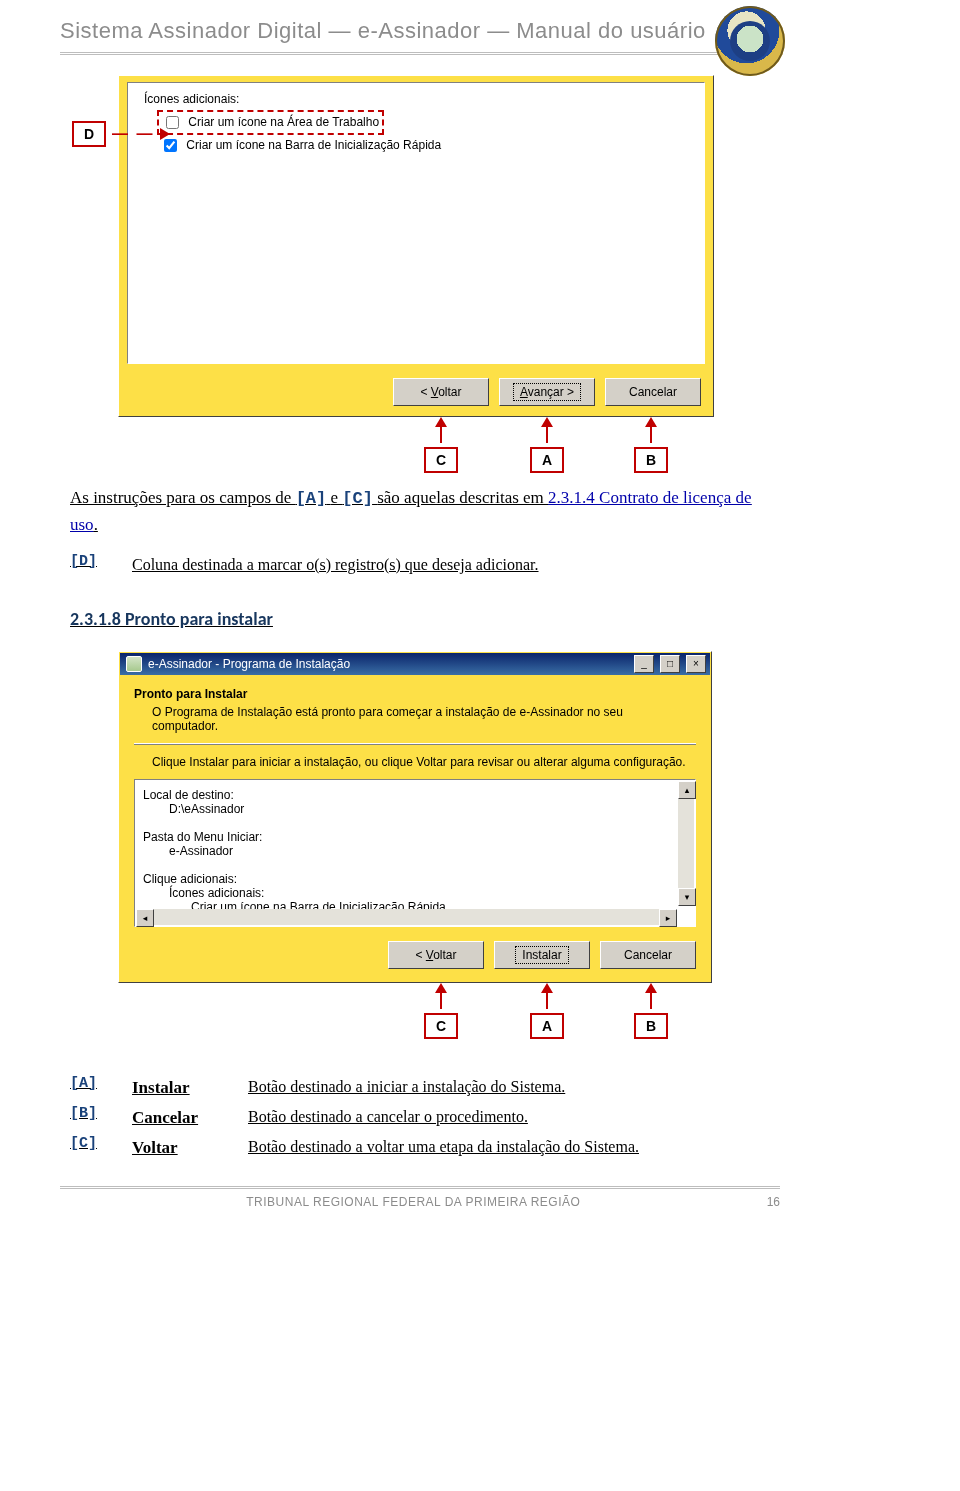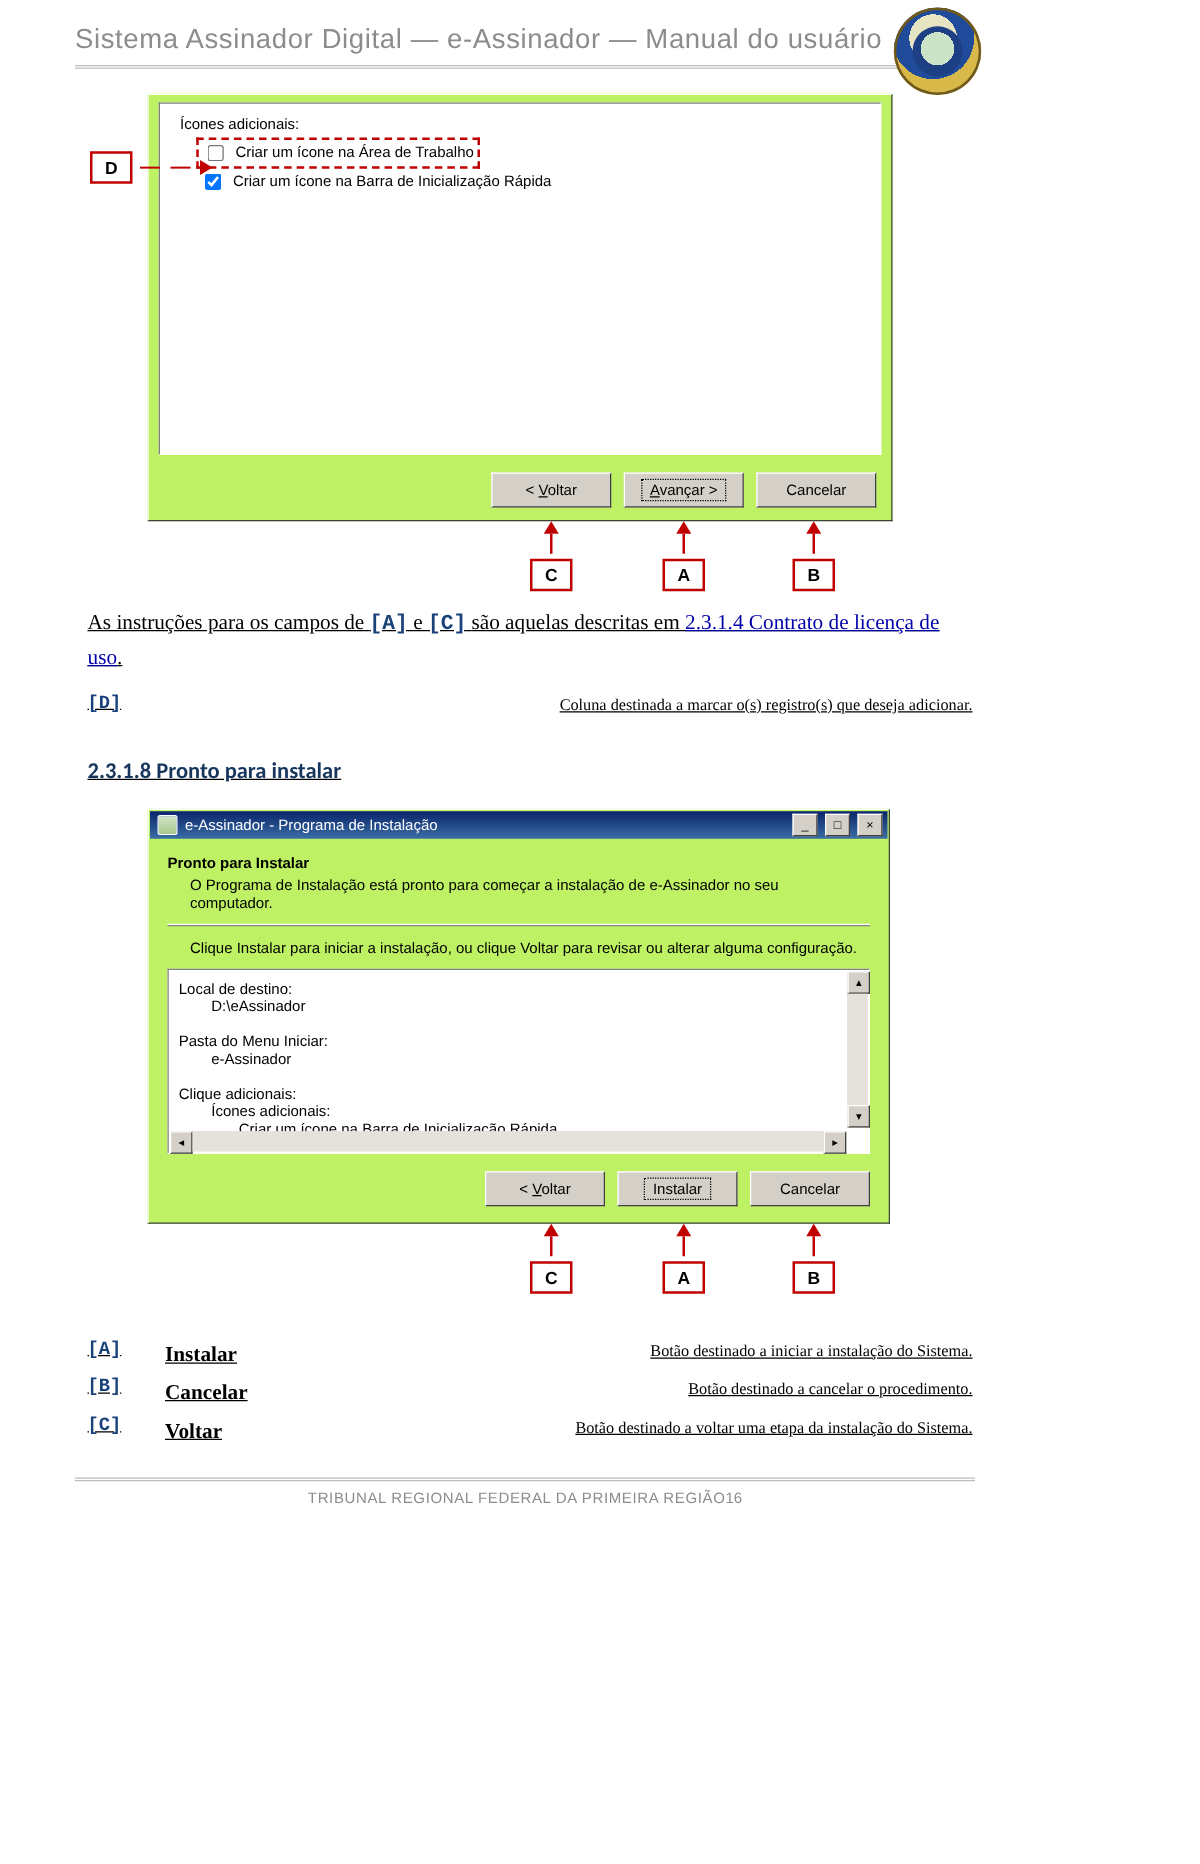--- a/index.html
+++ b/index.html
@@ -87,21 +87,21 @@
     margin: 0 6px;
     letter-spacing: 2px;
   }
   .d-tag .arrow {
     width: 0; height: 0;
     border-left: 10px solid #c00000;
     border-top: 6px solid transparent;
     border-bottom: 6px solid transparent;
   }
   .win-panel {
-    background: #bef264;
+    background: #fde047;
     border: 1px solid #808080;
     border-top-color: #fff;
     border-left-color: #fff;
     border-right-color: #404040;
     border-bottom-color: #404040;
   }
   .win1 {
     width: 594px;
     height: 340px;
     position: relative;
@@ -197,21 +197,21 @@
     text-decoration: underline;
   }
   .row-desc {
     display: flex;
     gap: 16px;
     margin: 4px 0;
     align-items: flex-start;
   }
   .row-desc .mark { width: 46px; font: bold 15px "Courier New", monospace; color: #1a427a; }
   .row-desc .term { width: 100px; font-weight: bold; font-size: 17px; }
-  .row-desc .desc { flex: 1; font-size: 13px; text-align: right; }
+  .row-desc .desc { flex: 1; font-size: 16px; }
   .heading {
     font: 600 18px/1.4 Calibri, Arial, sans-serif;
     color: #17365D;
     margin: 30px 0 18px 0;
   }
 
   
   .win2-outer { margin-left: 118px; width: 594px; }
   .titlebar {
     height: 22px;
@@ -288,21 +288,21 @@
 
   
   .footer-rule {
     border: none;
     border-top: 3px double #bdbdbd;
     margin: 24px 60px 6px 60px;
   }
   .footer {
     padding: 0 60px 20px 60px;
     display: flex;
-    justify-content: center;
+    justify-content: space-between;
     font: 12px Arial;
     color: #8c8c8c;
   }
   .footer .org { font-variant: small-caps; letter-spacing: 0.5px; }
   .indent { margin-left: 26px; }
 </style>
 </head>
 <body>
 
 <div class="page">

